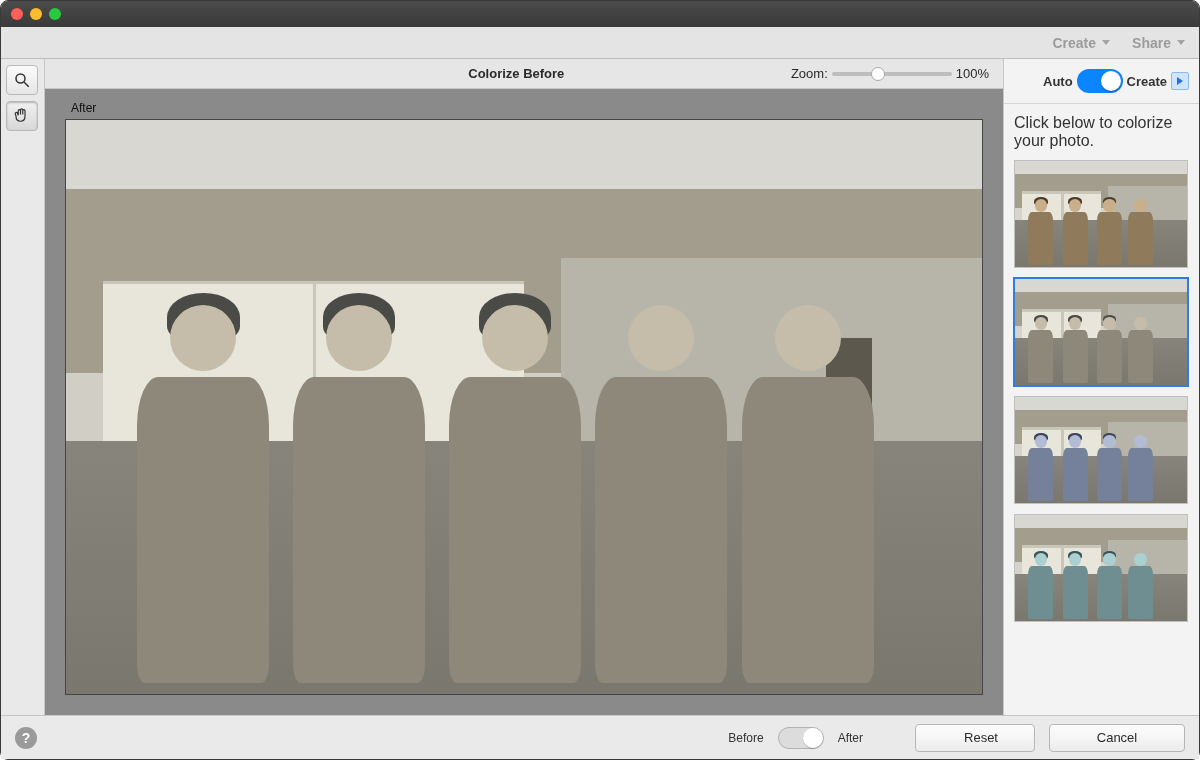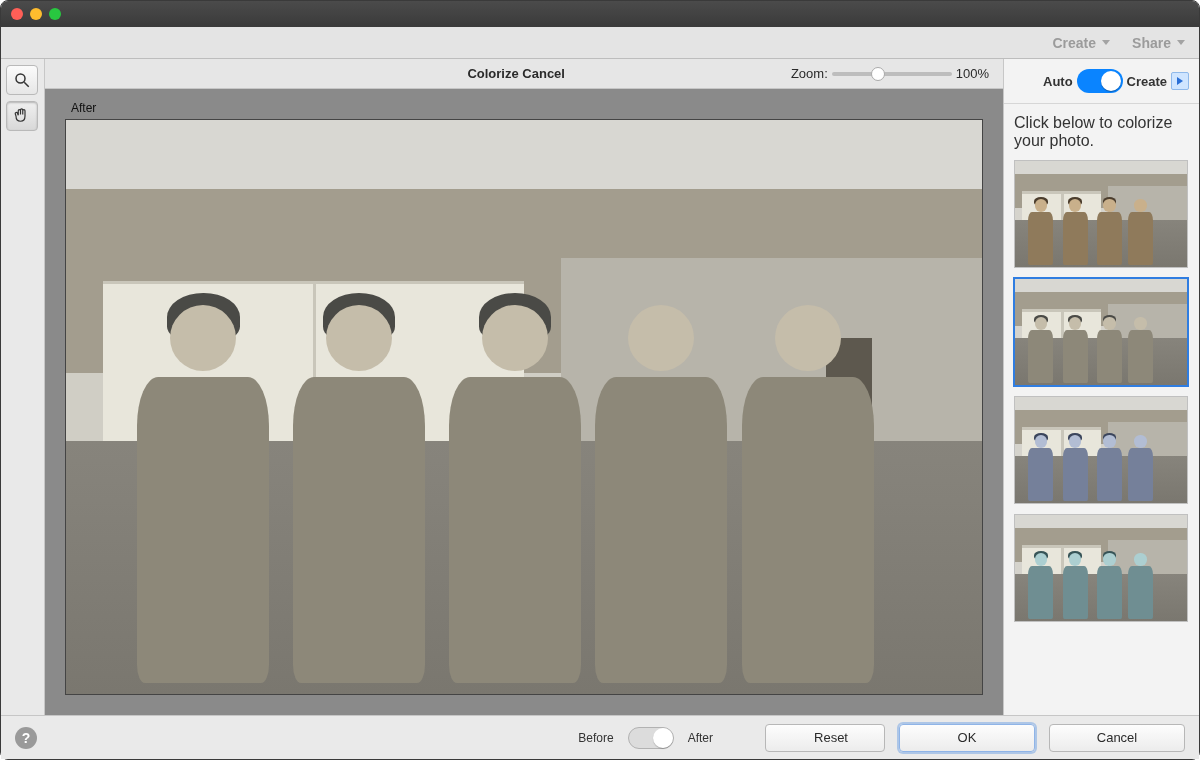--- a/index.html
+++ b/index.html
@@ -122,21 +122,21 @@
       </div>
       <div class="tool-btn active">
         <svg viewBox="0 0 24 24">
             <path d="M7 11V5a1.5 1.5 0 013 0v5V4a1.5 1.5 0 013 0v6V5a1.5 1.5 0 013 0v7c0 4-2 7-6 7s-6-3-6-7l-1-3a1.5 1.5 0 012.8-1z" fill="none" stroke="#333" stroke-width="1.6"></path>
           </svg>
       </div>
     </div>
 
     <div class="center" style="position:relative;">
       <div class="center-header">
-        <div class="title">Colorize Cancel</div>
+        <div class="title">Colorize Before</div>
         <div class="zoom">
           <span>Zoom:</span>
           <div class="zoom-track">
             <div class="zoom-thumb" style="left:33%;"></div>
           </div>
           <span>100%</span>
         </div>
       </div>
 
       <div class="canvas-wrap">
@@ -316,21 +316,18 @@
     <div class="spacer"></div>
     <span class="ba-label">Before</span>
     <div class="ba-toggle">
         <div class="knob"></div>
       </div>
     <span class="ba-label">After</span>
     <div style="width:24px;"></div>
     <div class="btn reset">
         <span>Reset</span>
       </div>
-    <div class="btn ok">
-        <span>OK</span>
-      </div>
     <div class="btn cancel">
         <span>Cancel</span>
       </div>
   </div>
 
 </div>
 
 </body></html>

